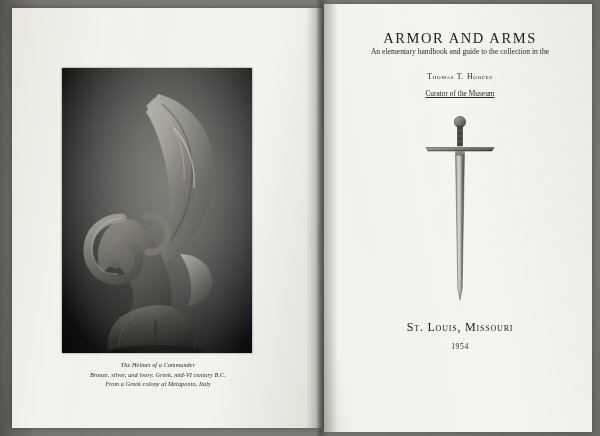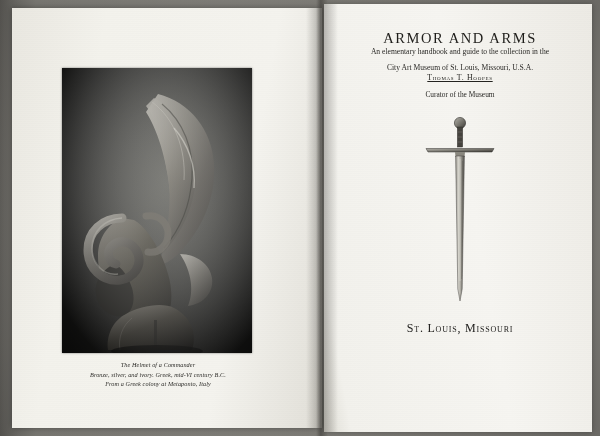--- a/index.html
+++ b/index.html
@@ -115,30 +115,30 @@
     color: #2a2926;
   }
   .subtitle-line.second { margin-top: 7px; }
   .by-line {
     font-size: 7.4px;
     margin-top: 8px;
     font-style: normal;
     color: #2a2926;
   }
   .author {
-    margin-top: 0;
+    margin-top: 16px;
     font-size: 7.8px;
     letter-spacing: 0.7px;
     color: #242320;
-    text-decoration: underline;
   }
   .author-role {
     margin-top: 8px;
     font-size: 7.4px;
     color: #2a2926;
+    text-decoration: underline;
   }
   .sword-area {
     position: relative;
     width: 240px;
     height: 200px;
     margin-top: 14px;
   }
   .imprint {
     margin-top: 8px;
     font-size: 12px;
@@ -267,21 +267,20 @@
   <div class="gutter"></div>
 
   <div class="leaf leaf-right">
     <div class="grain"></div>
     <div class="edge-shadow-right"></div>
   </div>
 
   <div class="title-page">
     <div class="book-title">ARMOR AND ARMS</div>
     <div class="subtitle-line">An elementary handbook and guide to the collection in the</div>
-    <div class="subtitle-line second">City Art Museum of St. Louis, Missouri, U.S.A.</div>
     <div class="author smallcaps">Thomas T. Hoopes</div>
     <div class="author-role">Curator of the Museum</div>
 
     <div class="sword-area">
       <svg width="240" height="200" viewBox="0 0 240 200">
         <defs>
           <linearGradient id="bladeGrad" x1="0" y1="0" x2="1" y2="0">
             <stop offset="0%" stop-color="#8d8b84"></stop>
             <stop offset="30%" stop-color="#d8d6ce"></stop>
             <stop offset="52%" stop-color="#b4b2aa"></stop>
@@ -307,14 +306,15 @@
         <path d="M115 39 L125 39 L124.5 44 L115.5 44 Z" fill="#8a887f"></path>
 
         <path d="M115.6 43 L124.4 43 L122.2 176 L120 188 L117.8 176 Z" fill="url(#bladeGrad)" stroke="#3b3935" stroke-width="0.45"></path>
 
         <line x1="120" y1="46" x2="120" y2="168" stroke="#efeee7" stroke-width="0.7" opacity="0.55"></line>
         <line x1="122.6" y1="48" x2="121.6" y2="166" stroke="#4c4a45" stroke-width="0.5" opacity="0.6"></line>
       </svg>
     </div>
 
     <div class="imprint smallcaps">St. Louis, Missouri</div>
+    <div class="year">1954</div>
   </div>
 </div>
 
 </body></html>

